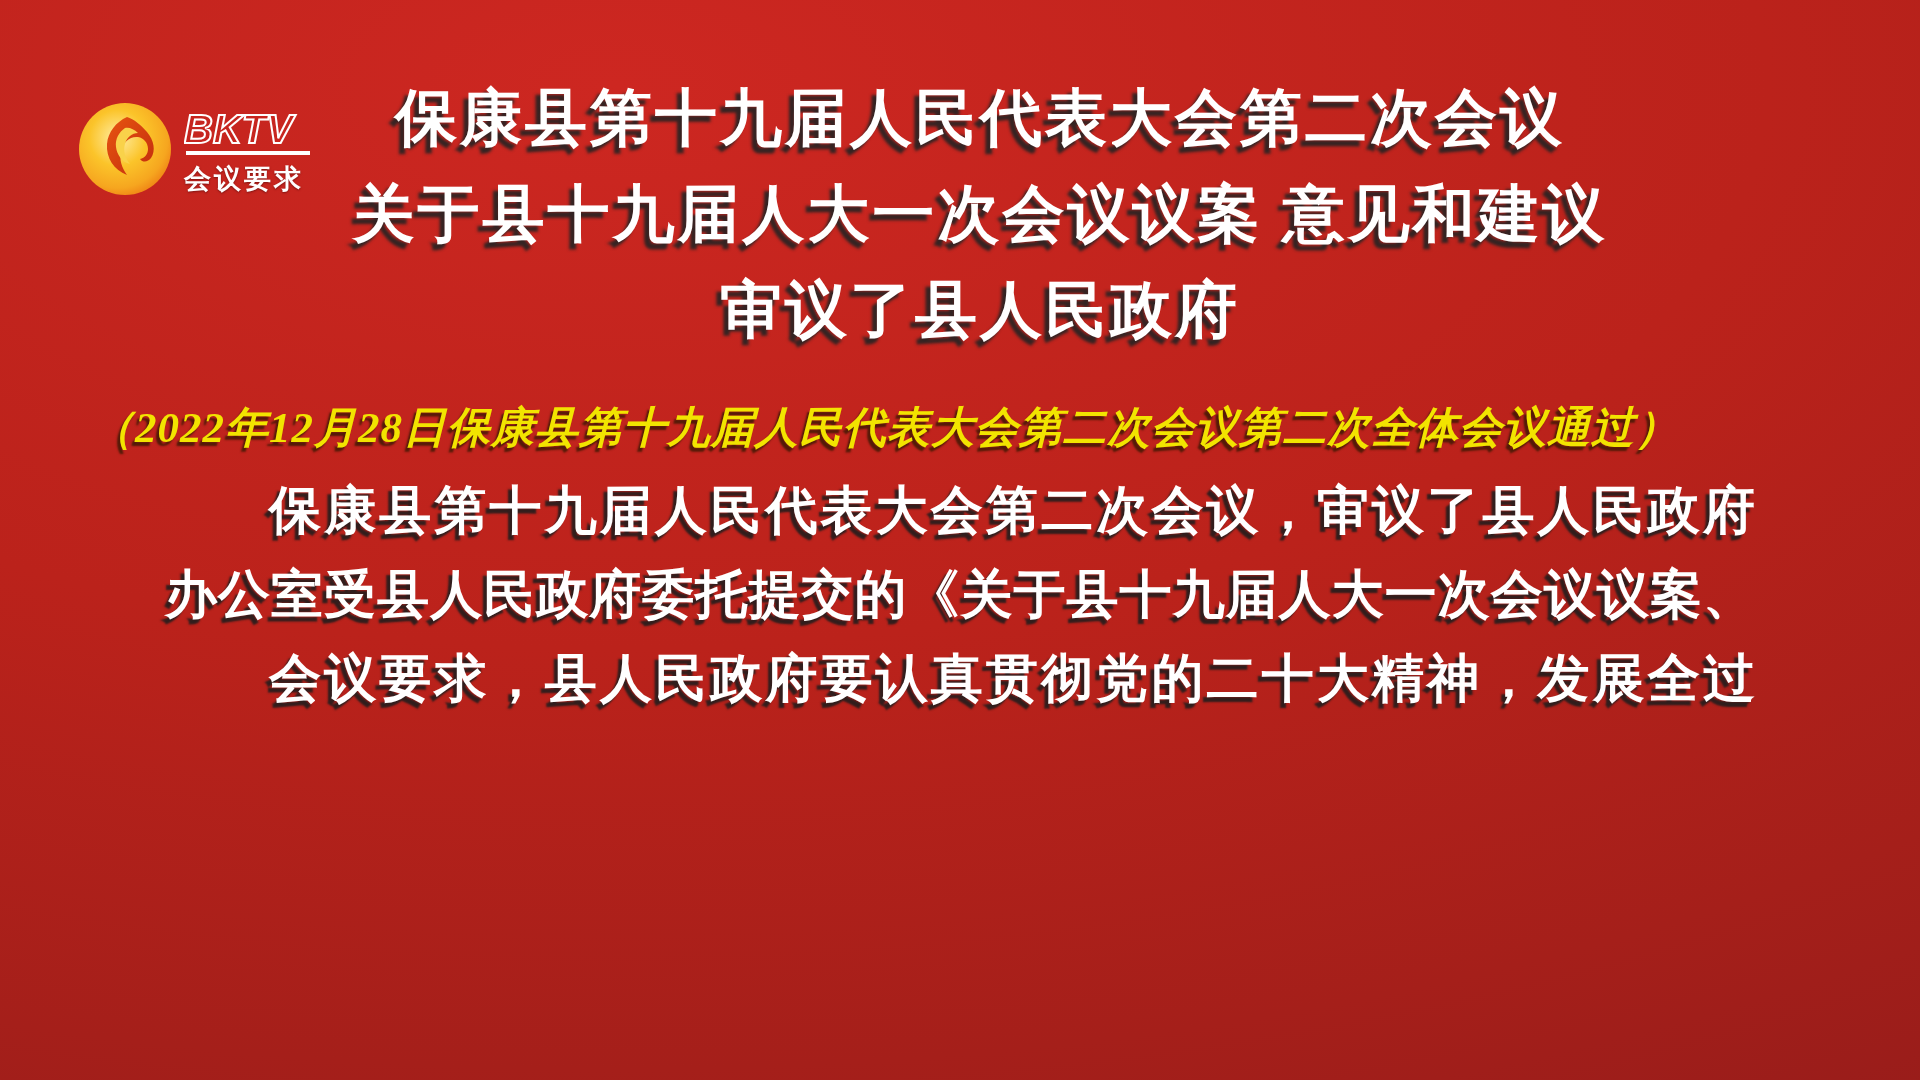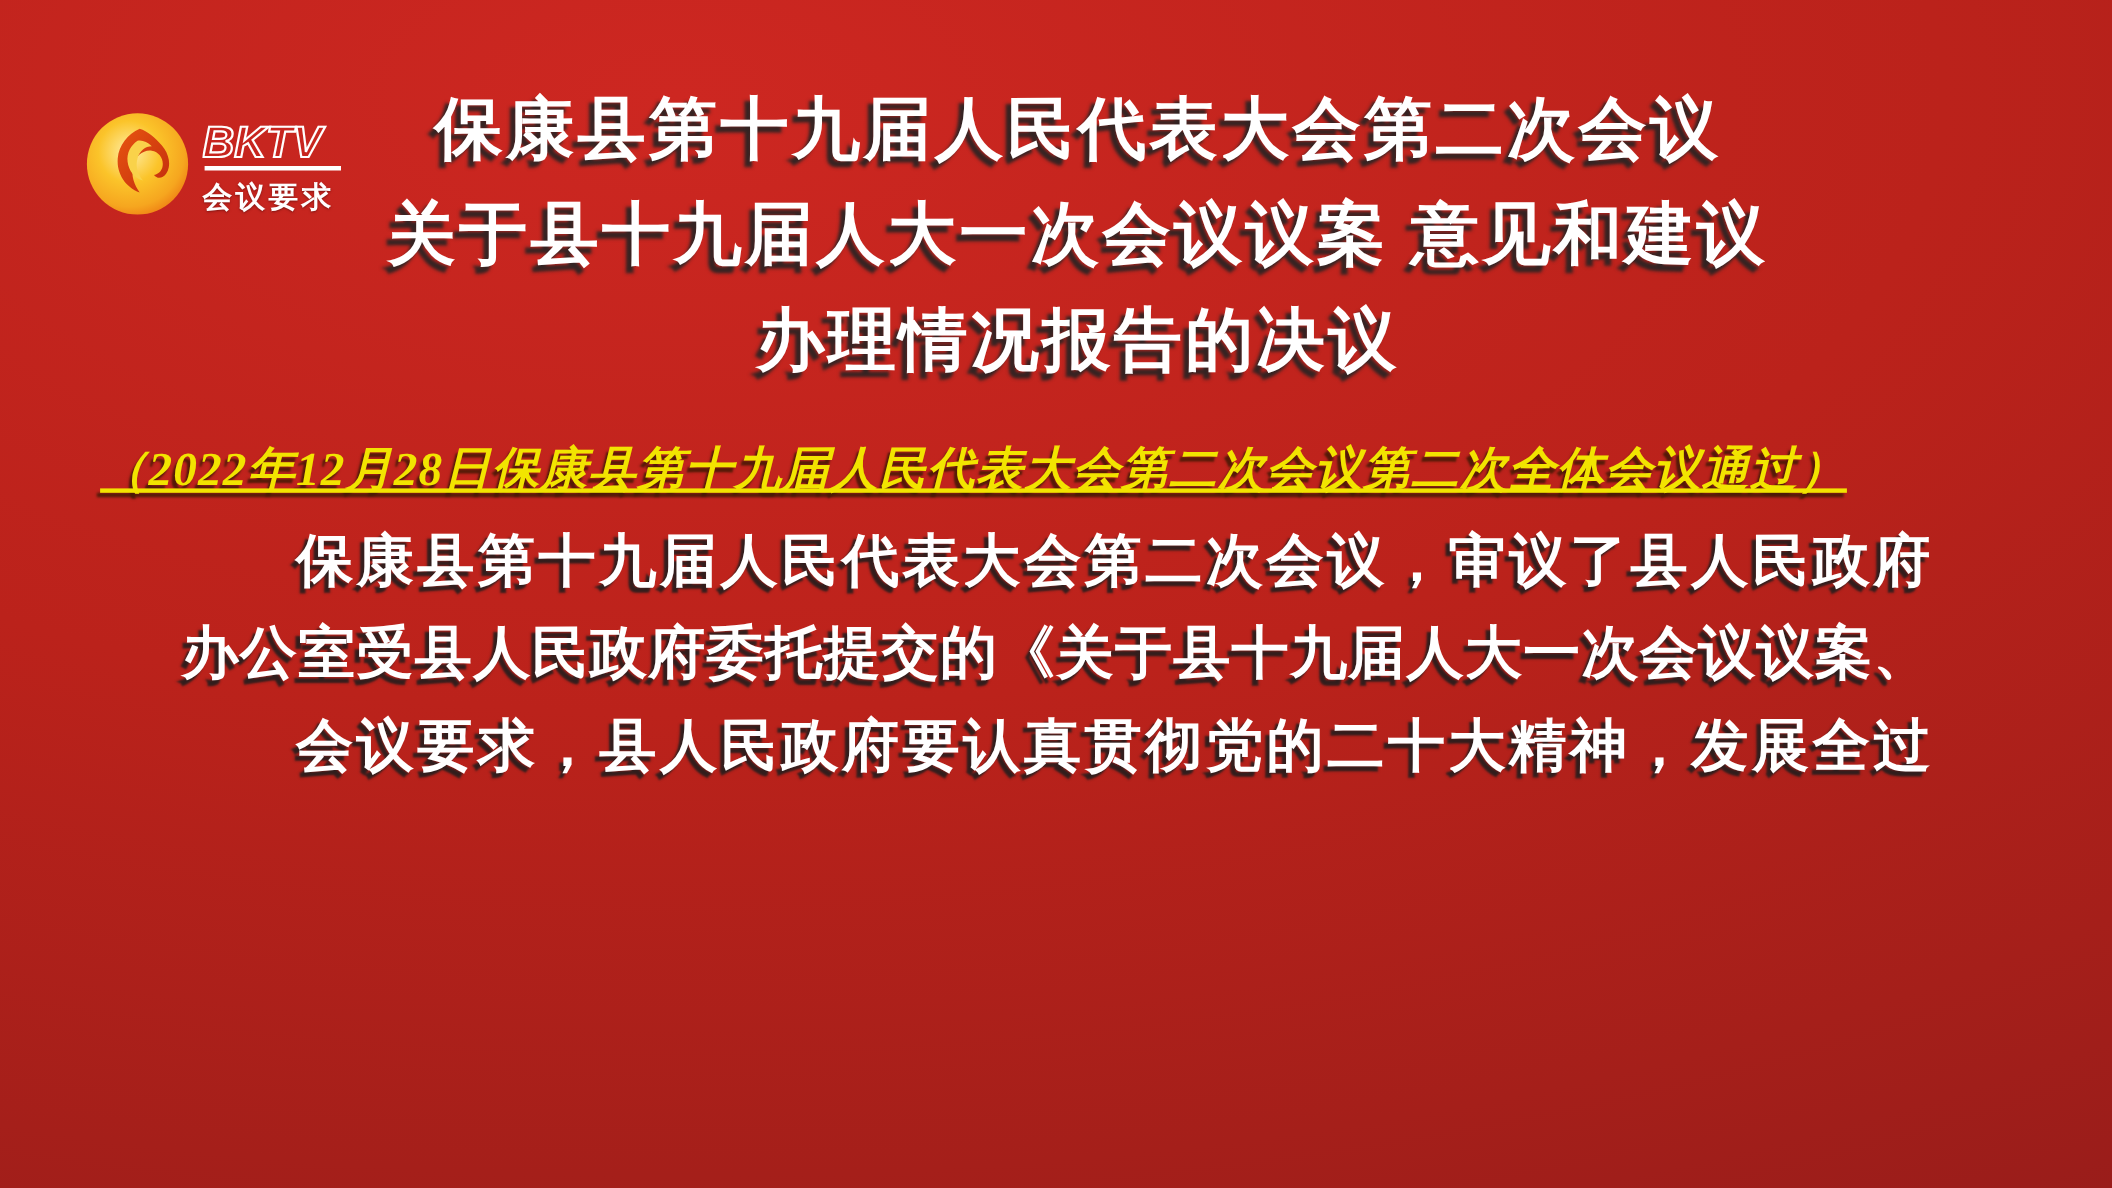--- a/index.html
+++ b/index.html
@@ -42,21 +42,20 @@
   .subtitle{
     position:absolute;left:0;top:396px;width:1770px;
     text-align:center;
     color:#f2e400;
     font-family:"Liberation Serif","DejaVu Serif",serif;
     font-style:italic;
     font-size:43px;font-weight:700;letter-spacing:1px;
     line-height:64px;
     text-shadow:-3px 4px 2px rgba(70,25,5,.9);
     white-space:nowrap;
-    text-decoration:underline;
   }
 
   
   .body-block{
     position:absolute;left:165px;top:468px;width:1590px;
   }
   .body-line{
     color:#ffffff;
     font-size:52px;font-weight:800;
     line-height:84px;
@@ -96,21 +95,21 @@
         <text x="0" y="36" font-family="Liberation Sans, DejaVu Sans, sans-serif" font-size="40" font-weight="800" font-style="italic" fill="none" stroke="#ffffff" stroke-width="2">BKTV</text>
         <line x1="2" y1="46" x2="126" y2="46" stroke="#ffffff" stroke-width="4"></line>
       </svg>
       <div class="logo-channel">会议要求</div>
     </div>
   </div>
 
   <div class="title-block">
     <div class="title-line">保康县第十九届人民代表大会第二次会议</div>
     <div class="title-line">关于县十九届人大一次会议议案 意见和建议</div>
-    <div class="title-line">办理情况报告的决议</div>
+    <div class="title-line">审议了县人民政府</div>
   </div>
 
   <div class="subtitle">（2022年12月28日保康县第十九届人民代表大会第二次会议第二次全体会议通过）</div>
 
   <div class="body-block">
     <div class="body-line indent">保康县第十九届人民代表大会第二次会议，审议了县人民政府</div>
     <div class="body-line">办公室受县人民政府委托提交的《关于县十九届人大一次会议议案、</div>
     <div class="body-line indent">会议要求，县人民政府要认真贯彻党的二十大精神，发展全过</div>
   </div>
 

